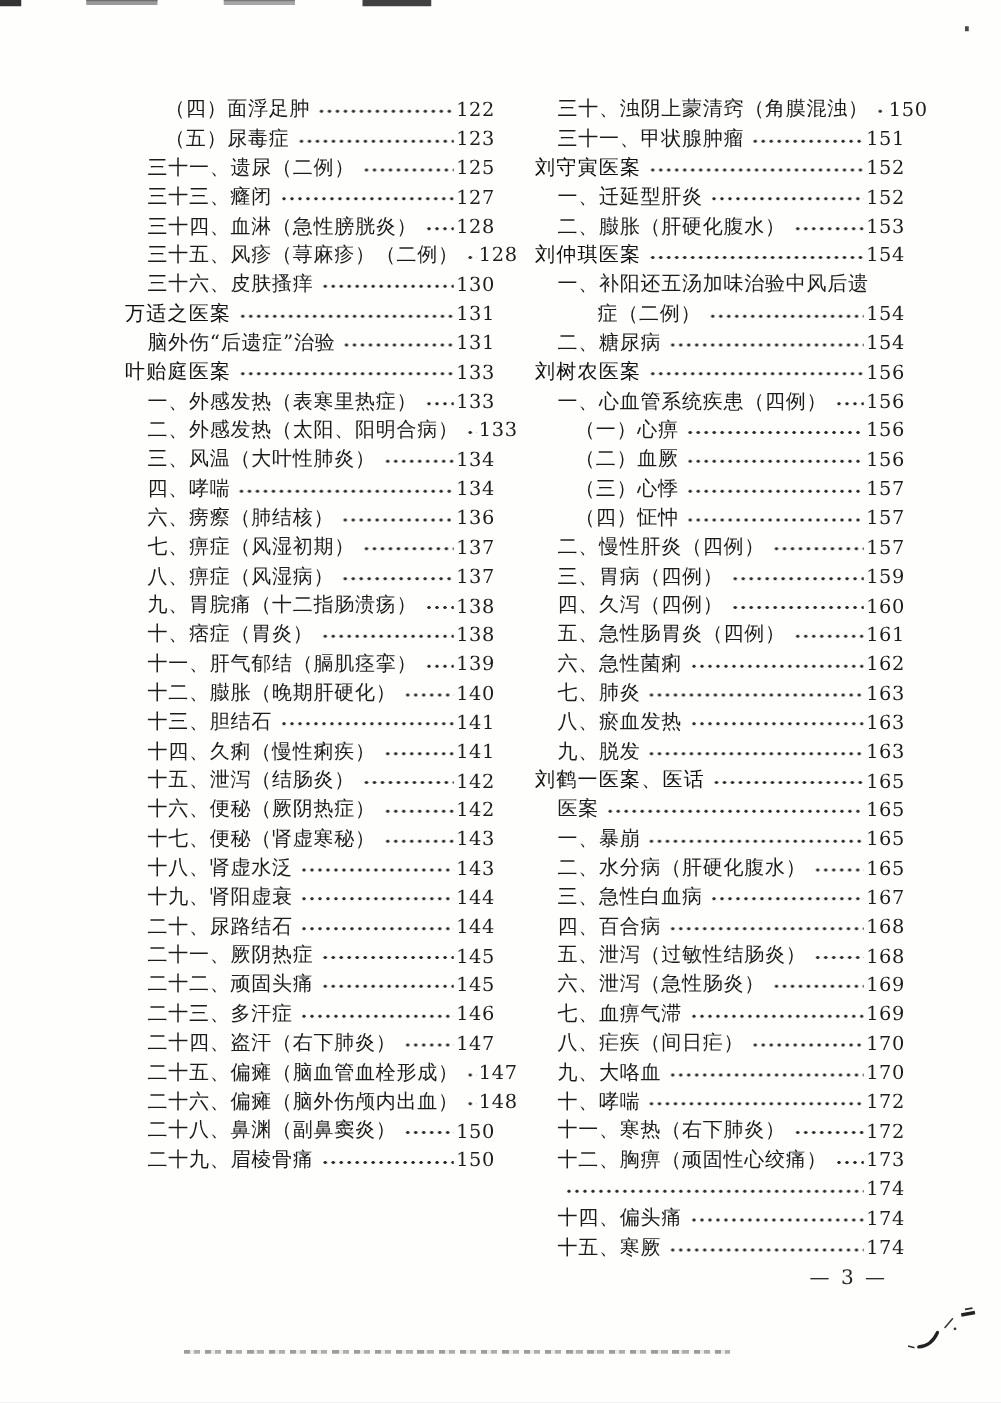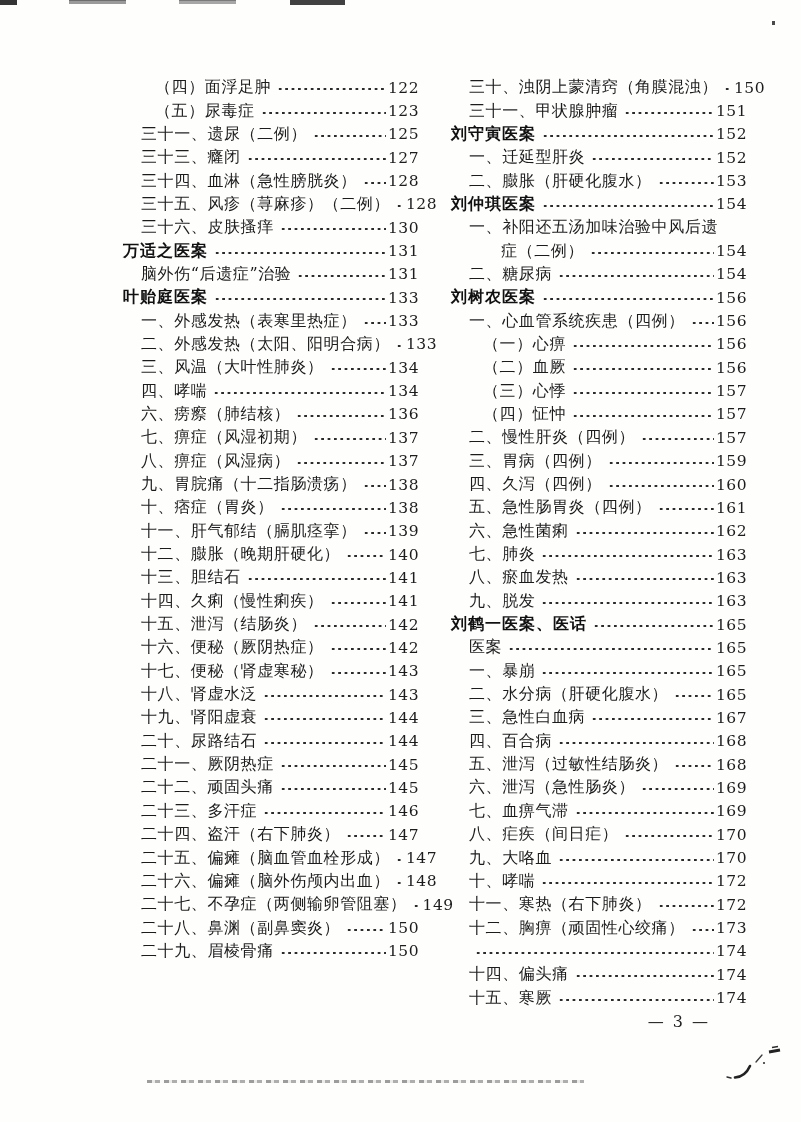--- a/index.html
+++ b/index.html
@@ -8,33 +8,32 @@
     width:801px;height:1122px;
     background:#fefefd;
     overflow:hidden;
     font-family:"DejaVu Serif","Liberation Serif",serif;
     color:#1c1c1c;
   }
   .toc-col{
     position:absolute;
     top:76px;
     width:296px;
-    margin-left:23px;
   }
   .toc-col.left{left:100px;}
   .toc-col.right{left:428px;}
   .toc-row{
     display:flex;
     align-items:center;
     height:23.35px;
     font-size:16px;
     letter-spacing:0.6px;
     white-space:nowrap;
   }
-  .toc-row.bold .lbl{font-weight:700;color:#101010;letter-spacing:1px;text-align:right;}
+  .toc-row.bold .lbl{font-weight:400;color:#101010;letter-spacing:1px;text-align:right;}
   .toc-row.lv2{padding-left:18px;}
   .toc-row.lv3{padding-left:32px;}
   .toc-row.lv4{padding-left:50px;}
   .lbl{flex:0 0 auto;}
   .dots{
     flex:1 1 auto;
     align-self:center;
     height:10px;
     margin:3px 2px 0 6px;
     background-image:radial-gradient(circle,#2b2b2b 1.15px,rgba(0,0,0,0) 1.5px);
@@ -262,25 +261,20 @@
         <span class="lbl">二十五、偏瘫（脑血管血栓形成）</span>
         <span class="dots"></span>
         <span class="pg">147</span>
       </div>
       <div class="toc-row lv2">
         <span class="lbl">二十六、偏瘫（脑外伤颅内出血）</span>
         <span class="dots"></span>
         <span class="pg">148</span>
       </div>
       <div class="toc-row lv2">
-        <span class="lbl">二十七、不孕症（两侧输卵管阻塞）</span>
-        <span class="dots"></span>
-        <span class="pg">149</span>
-      </div>
-      <div class="toc-row lv2">
         <span class="lbl">二十八、鼻渊（副鼻窦炎）</span>
         <span class="dots"></span>
         <span class="pg">150</span>
       </div>
       <div class="toc-row lv2">
         <span class="lbl">二十九、眉棱骨痛</span>
         <span class="dots"></span>
         <span class="pg">150</span>
       </div>
     </div>

